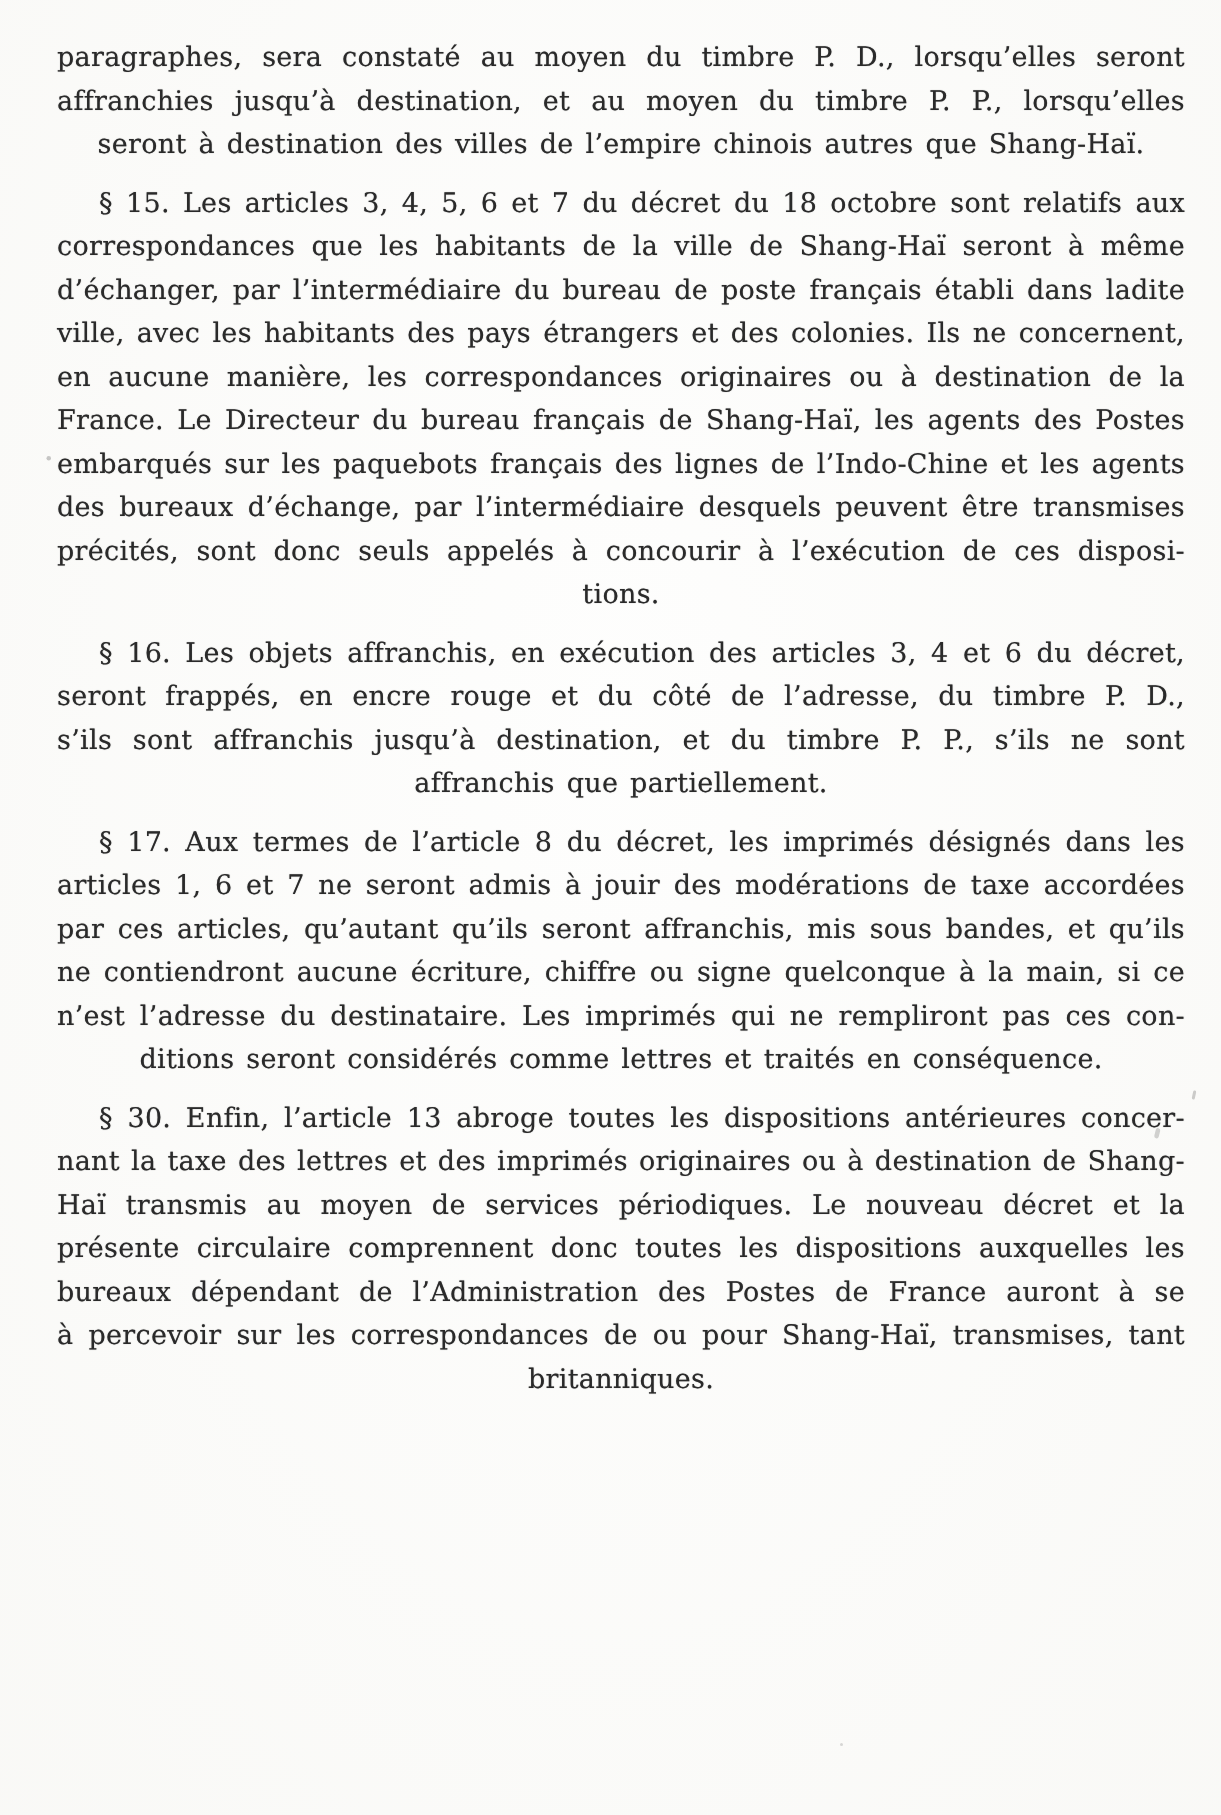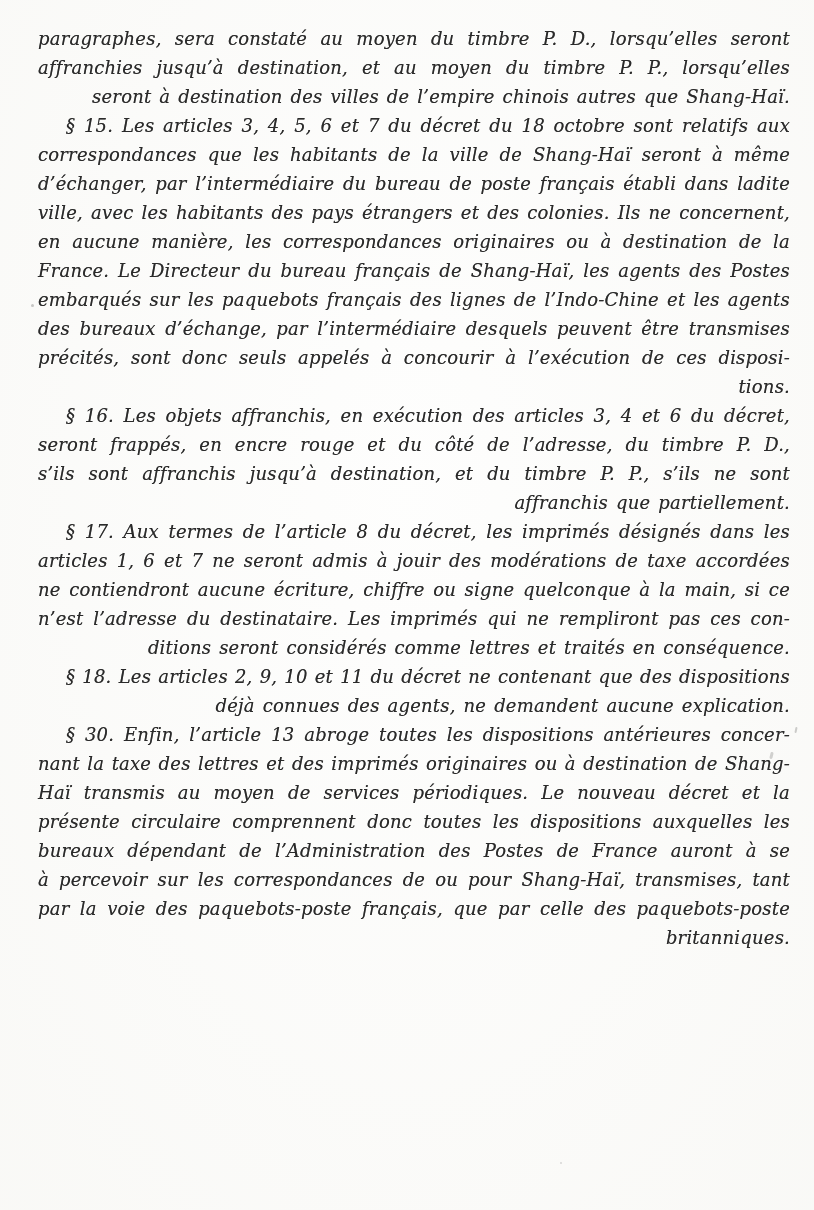--- a/index.html
+++ b/index.html
@@ -14,38 +14,37 @@
     position: relative;
     font-family: "DejaVu Serif", "Liberation Serif", serif;
     background: #fdfdfc;
   }
   .page {
     position: absolute;
     inset: 0;
     background:
       radial-gradient(ellipse at 50% 40%, rgba(255,255,255,0.6), rgba(240,239,235,0.25)),
       #fcfcfa;
-    font-style: italic;
   }
   .page-text {
     position: absolute;
     top: 24px;
     left: 38px;
     width: 752px;
     color: var(--ink, #2a2a2a);
     font-size: 18px;
     line-height: 29px;
     letter-spacing: 0.2px;
     text-shadow: 0 0 0.6px rgba(30,30,30,0.55);
   }
   .paragraph { margin: 0; }
-  .paragraph + .paragraph { }
+  .paragraph + .paragraph { margin-top: 10px; }
   .line {
     white-space: normal;
-    text-align: right;
+    text-align: center;
     word-spacing: 2px;
   }
   .line.just {
     text-align: justify;
     text-align-last: justify;
     word-spacing: normal;
   }
   .line.indent { text-indent: 28px; }
   
   .speck {
@@ -78,36 +77,32 @@
       </div>
       <div class="paragraph">
         <div class="line just indent">§ 16. Les objets affranchis, en exécution des articles 3, 4 et 6 du décret,</div>
         <div class="line just">seront frappés, en encre rouge et du côté de l’adresse, du timbre P. D.,</div>
         <div class="line just">s’ils sont affranchis jusqu’à destination, et du timbre P. P., s’ils ne sont</div>
         <div class="line">affranchis que partiellement.</div>
       </div>
       <div class="paragraph">
         <div class="line just indent">§ 17. Aux termes de l’article 8 du décret, les imprimés désignés dans les</div>
         <div class="line just">articles 1, 6 et 7 ne seront admis à jouir des modérations de taxe accordées</div>
+        <div class="line just">par ces articles, qu’autant qu’ils seront affranchis, mis sous bandes, et qu’ils</div>
         <div class="line just">ne contiendront aucune écriture, chiffre ou signe quelconque à la main, si ce</div>
         <div class="line just">n’est l’adresse du destinataire. Les imprimés qui ne rempliront pas ces con-</div>
         <div class="line">ditions seront considérés comme lettres et traités en conséquence.</div>
-      </div>
-      <div class="paragraph">
-        <div class="line just indent">§ 18. Les articles 2, 9, 10 et 11 du décret ne contenant que des dispositions</div>
-        <div class="line">déjà connues des agents, ne demandent aucune explication.</div>
       </div>
       <div class="paragraph">
         <div class="line just indent">§ 30. Enfin, l’article 13 abroge toutes les dispositions antérieures concer-</div>
         <div class="line just">nant la taxe des lettres et des imprimés originaires ou à destination de Shang-</div>
         <div class="line just">Haï transmis au moyen de services périodiques. Le nouveau décret et la</div>
         <div class="line just">présente circulaire comprennent donc toutes les dispositions auxquelles les</div>
         <div class="line just">bureaux dépendant de l’Administration des Postes de France auront à se</div>
         <div class="line just">à percevoir sur les correspondances de ou pour Shang-Haï, transmises, tant</div>
-        <div class="line just">par la voie des paquebots-poste français, que par celle des paquebots-poste</div>
         <div class="line">britanniques.</div>
       </div>
     </div>
 
   <div class="speck" style="left:31px; top:304px; width:3px; height:3px; opacity:.5;"></div>
   <div class="speck" style="left:795px; top:727px; width:2px; height:6px; opacity:.45; border-radius:2px; transform:rotate(12deg);"></div>
   <div class="speck" style="left:770px; top:752px; width:3px; height:7px; opacity:.4; border-radius:2px; transform:rotate(14deg);"></div>
   <div class="speck" style="left:560px; top:1162px; width:2px; height:2px; opacity:.35;"></div>
 </div>
 

